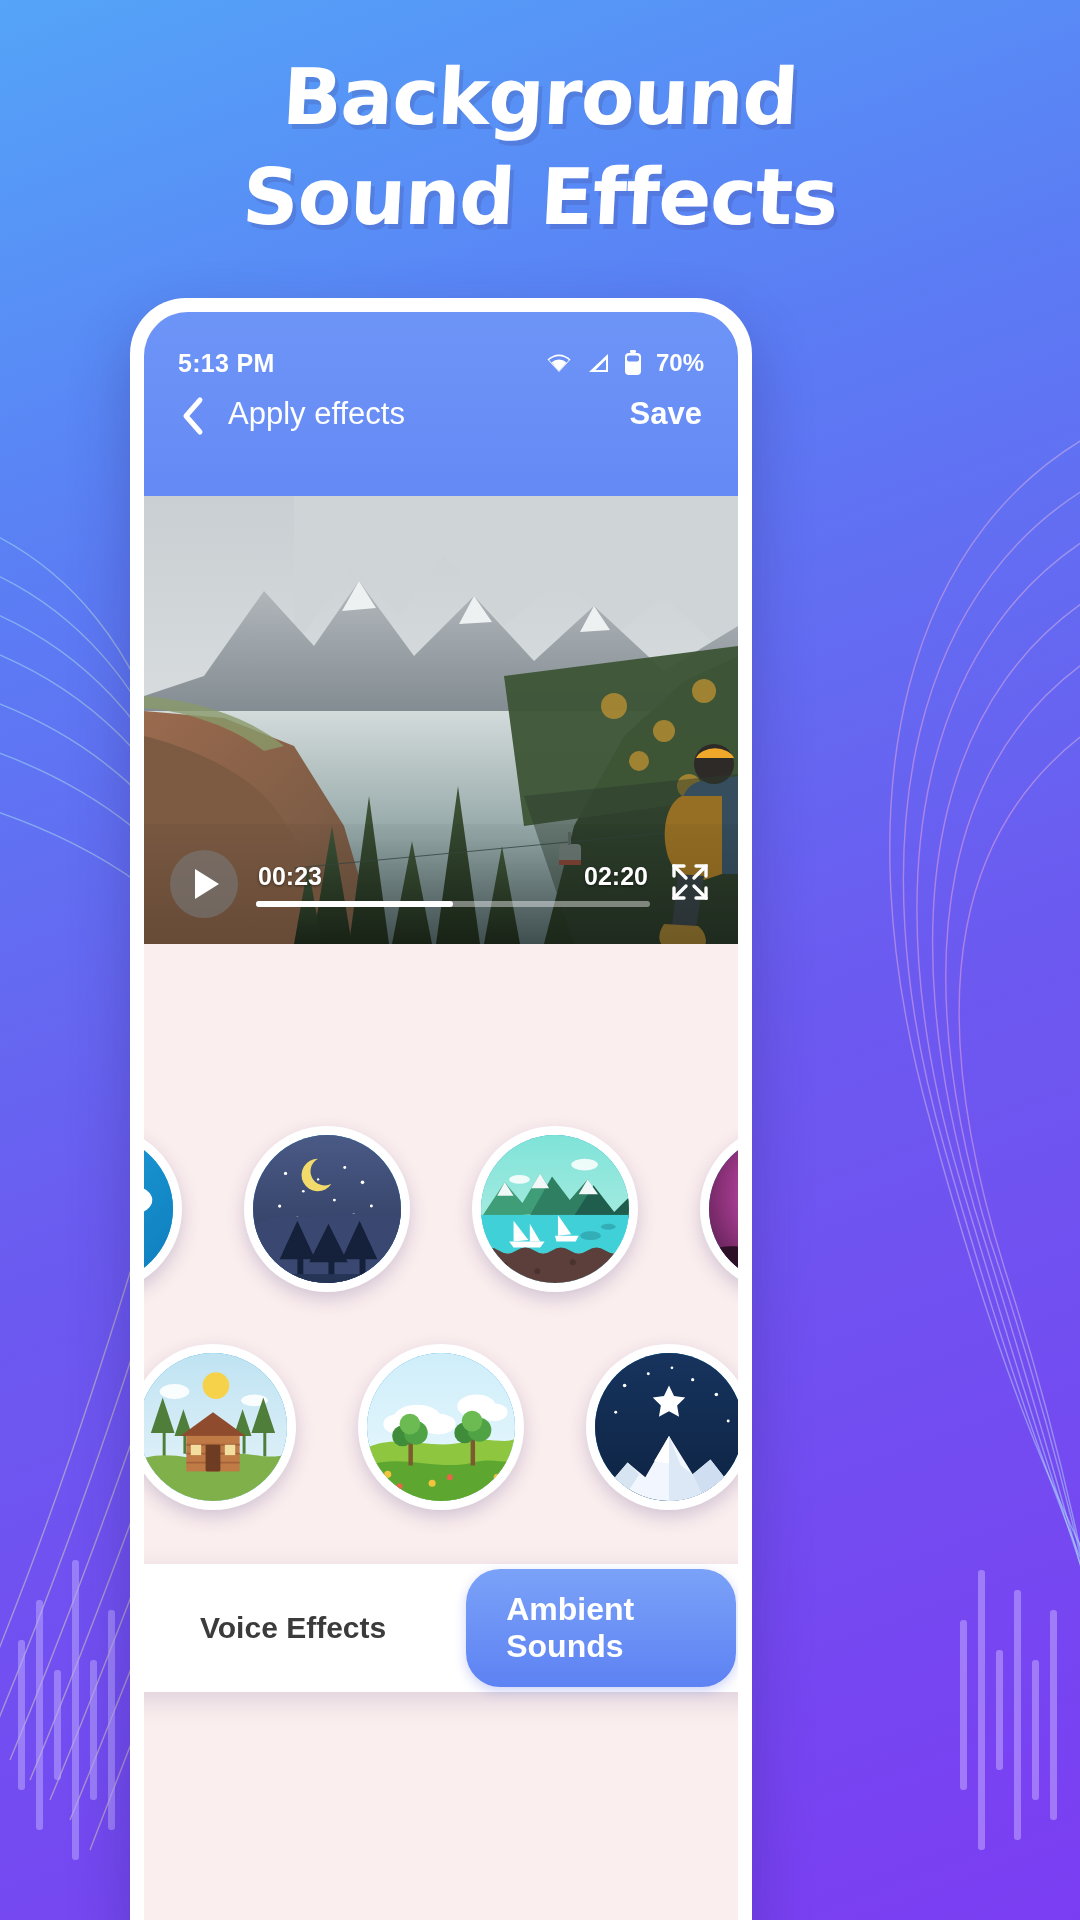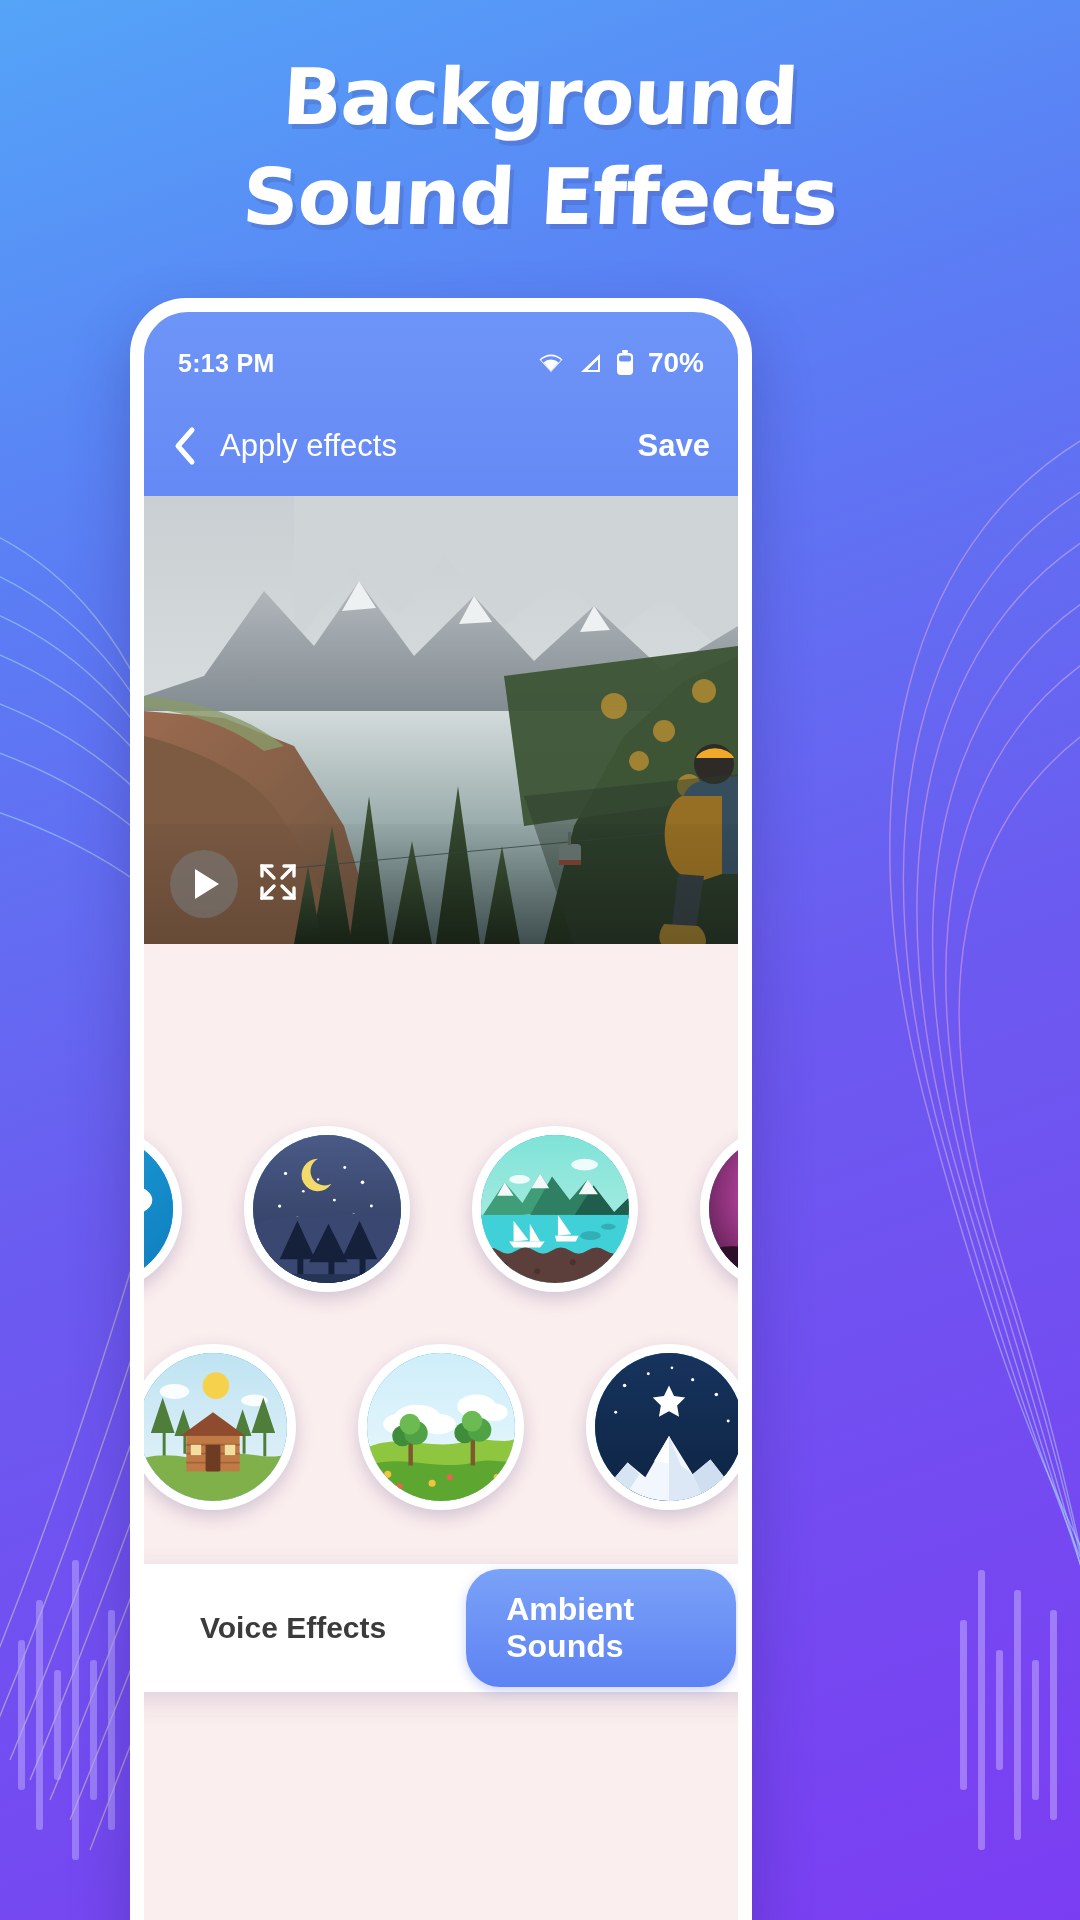--- a/index.html
+++ b/index.html
@@ -54,27 +54,27 @@
   
   .statusbar {
     background:linear-gradient(180deg,#6d94f7 0%,#6a90f6 100%);
     height:84px; display:flex; align-items:center;
     justify-content:space-between;
     padding:18px 34px 0 34px;
     color:#fff;
   }
   .status-time { font-size:25px; font-weight:bold; letter-spacing:.3px; }
   .status-icons { display:flex; align-items:center; gap:12px; }
-  .status-icons .pct { font-size:28px; font-weight:bold; margin-left:2px; }
+  .status-icons .pct { font-size:24px; font-weight:bold; margin-left:2px; }
 
   
   .appbar {
     background:linear-gradient(180deg,#6a90f6 0%,#6589f5 100%);
-    height:100px; display:flex; align-items:center;
-    padding:0 28px; color:#fff; gap:22px;
+    height:100px; display:flex; align-items:flex-start;
+    padding:0 36px; color:#fff; gap:22px;
   }
   .back-chevron { width:26px; height:40px; flex:none; }
   .appbar-title { font-size:31px; font-weight:500; flex:1; }
   .appbar-save { font-size:31px; font-weight:bold;margin-left:13px; }
 
   
   .video-wrap {
     position:relative; width:100%; height:448px; overflow:hidden;
     background:#2a3a3f;
   }
@@ -302,20 +302,29 @@
           <path d="M534 378 L528 430 L552 432 L560 380 Z" fill="#3b4150"></path>
           <path d="M520 428 C 512 440 514 452 528 454 L556 454 C 566 450 562 436 554 430 Z" fill="#d8992f"></path>
         </g>
         <path d="M380 300 L594 278 L594 448 L430 448 Z" fill="#2b3a2c" opacity=".45"></path>
       </svg>
 
       <div class="video-controls">
         <div class="play-btn">
           <div class="play-tri"></div>
         </div>
+        <div class="time-block">
+          <div class="time-row">
+            <span>00:23</span>
+            <span>02:20</span>
+          </div>
+          <div class="scrub">
+            <div class="scrub-fill" id="scrubFill" style="width: 50%;"></div>
+          </div>
+        </div>
         <svg class="fs-icon" viewBox="0 0 44 44">
           <g stroke="#fff" stroke-width="3.4" stroke-linecap="round" fill="none">
             <path d="M6 16 L6 6 L16 6"></path>
               <path d="M6 6 L18 18"></path>
             <path d="M38 16 L38 6 L28 6"></path>
               <path d="M38 6 L26 18"></path>
             <path d="M6 28 L6 38 L16 38"></path>
               <path d="M6 38 L18 26"></path>
             <path d="M38 28 L38 38 L28 38"></path>
               <path d="M38 38 L26 26"></path>

